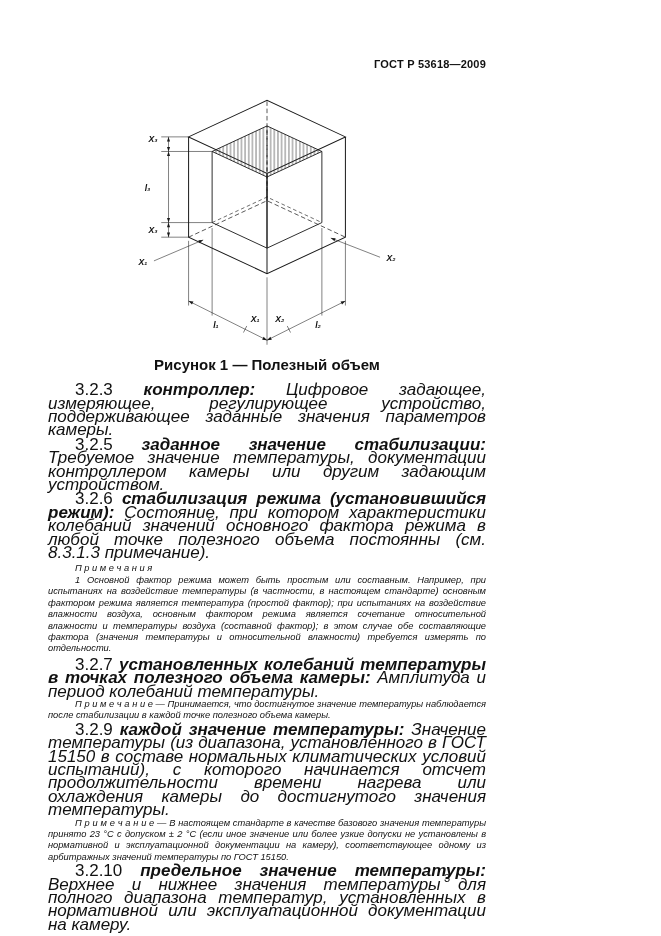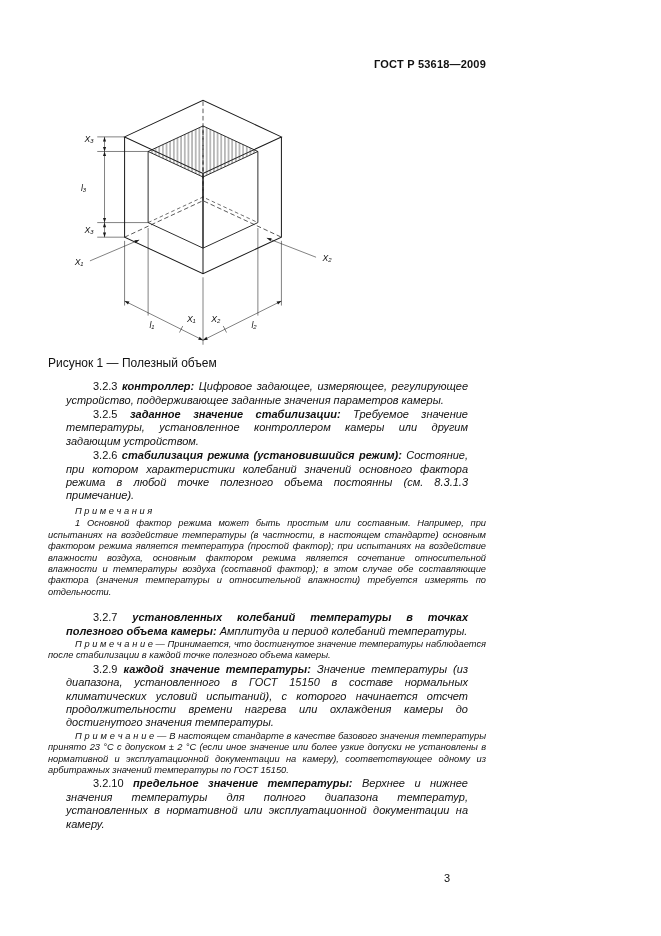--- a/index.html
+++ b/index.html
@@ -4,33 +4,33 @@
 <style>
   * { box-sizing: border-box; }
   html, body { margin: 0; padding: 0; background: #ffffff; }
   .page {
     width: 532px; height: 936px; background: #fff; position: relative;
     padding: 58px 46px 0 48px;
     font-family: "Liberation Sans", "DejaVu Sans", sans-serif;
     color: #111;
   }
   .header { text-align: right; font-weight: bold; font-size: 11px; letter-spacing: .2px; }
-  figure { margin: 14px 0 10px; text-align: left; }
-  figcaption { font-size: 12px; margin-top: 2px; color: #111; }
+  figure { margin: 14px 0 10px; text-align: center; font-weight: bold; }
+  figcaption { font-size: 15px; margin-top: 2px; color: #111; }
   svg { overflow: visible; }
-  .entry { margin: 0 18px 1px; font-size: 11px; line-height: 13.4px; text-align: justify; text-indent: 27px; }
+  .entry { margin: 0 0 1px; font-size: 17px; line-height: 13.4px; text-align: justify; text-indent: 27px; }
   .num { font-style: normal; }
   .term { font-weight: bold; font-style: italic; }
   .def { font-style: italic; }
   .note-heading, .note {
     font-size: 9.3px; line-height: 11.4px; font-style: italic;
     text-align: justify; text-indent: 27px; margin: 1px 0;
   }
   .note-heading { margin-top: 3px; text-align: left; }
-  .notes-block { margin-bottom: 13px; }
+  .notes-block { margin-bottom: 3px; }
   .page-number { position: absolute; right: 82px; bottom: 52px; font-size: 11px; }
 </style>
 </head>
 <body>
 
 <div class="page">
 
   <div class="header">ГОСТ Р 53618—2009</div>
 
   <figure>
@@ -107,21 +107,21 @@
     <p class="entry">
       <span class="num">3.2.3</span>
       <span class="term">контроллер:</span>
       <span class="def">Цифровое задающее, измеряющее, регулирующее устройство, поддерживающее заданные значения параметров камеры.</span>
     </p>
 
 
     <p class="entry">
       <span class="num">3.2.5</span>
       <span class="term">заданное значение стабилизации:</span>
-      <span class="def">Требуемое значение температуры, установленное контроллером камеры или другим задающим устройством.</span>
+      <span class="def">Требуемое значение температуры, документации контроллером камеры или другим задающим устройством.</span>
     </p>
 
     <p class="entry">
       <span class="num">3.2.6</span>
       <span class="term">стабилизация режима (установившийся режим):</span>
       <span class="def">Состояние, при котором характеристики колебаний значений основного фактора режима в любой точке полезного объема постоянны (см. 8.3.1.3 примечание).</span>
     </p>
 
     <div class="notes-block">
       <p class="note-heading">П р и м е ч а н и я</p>

